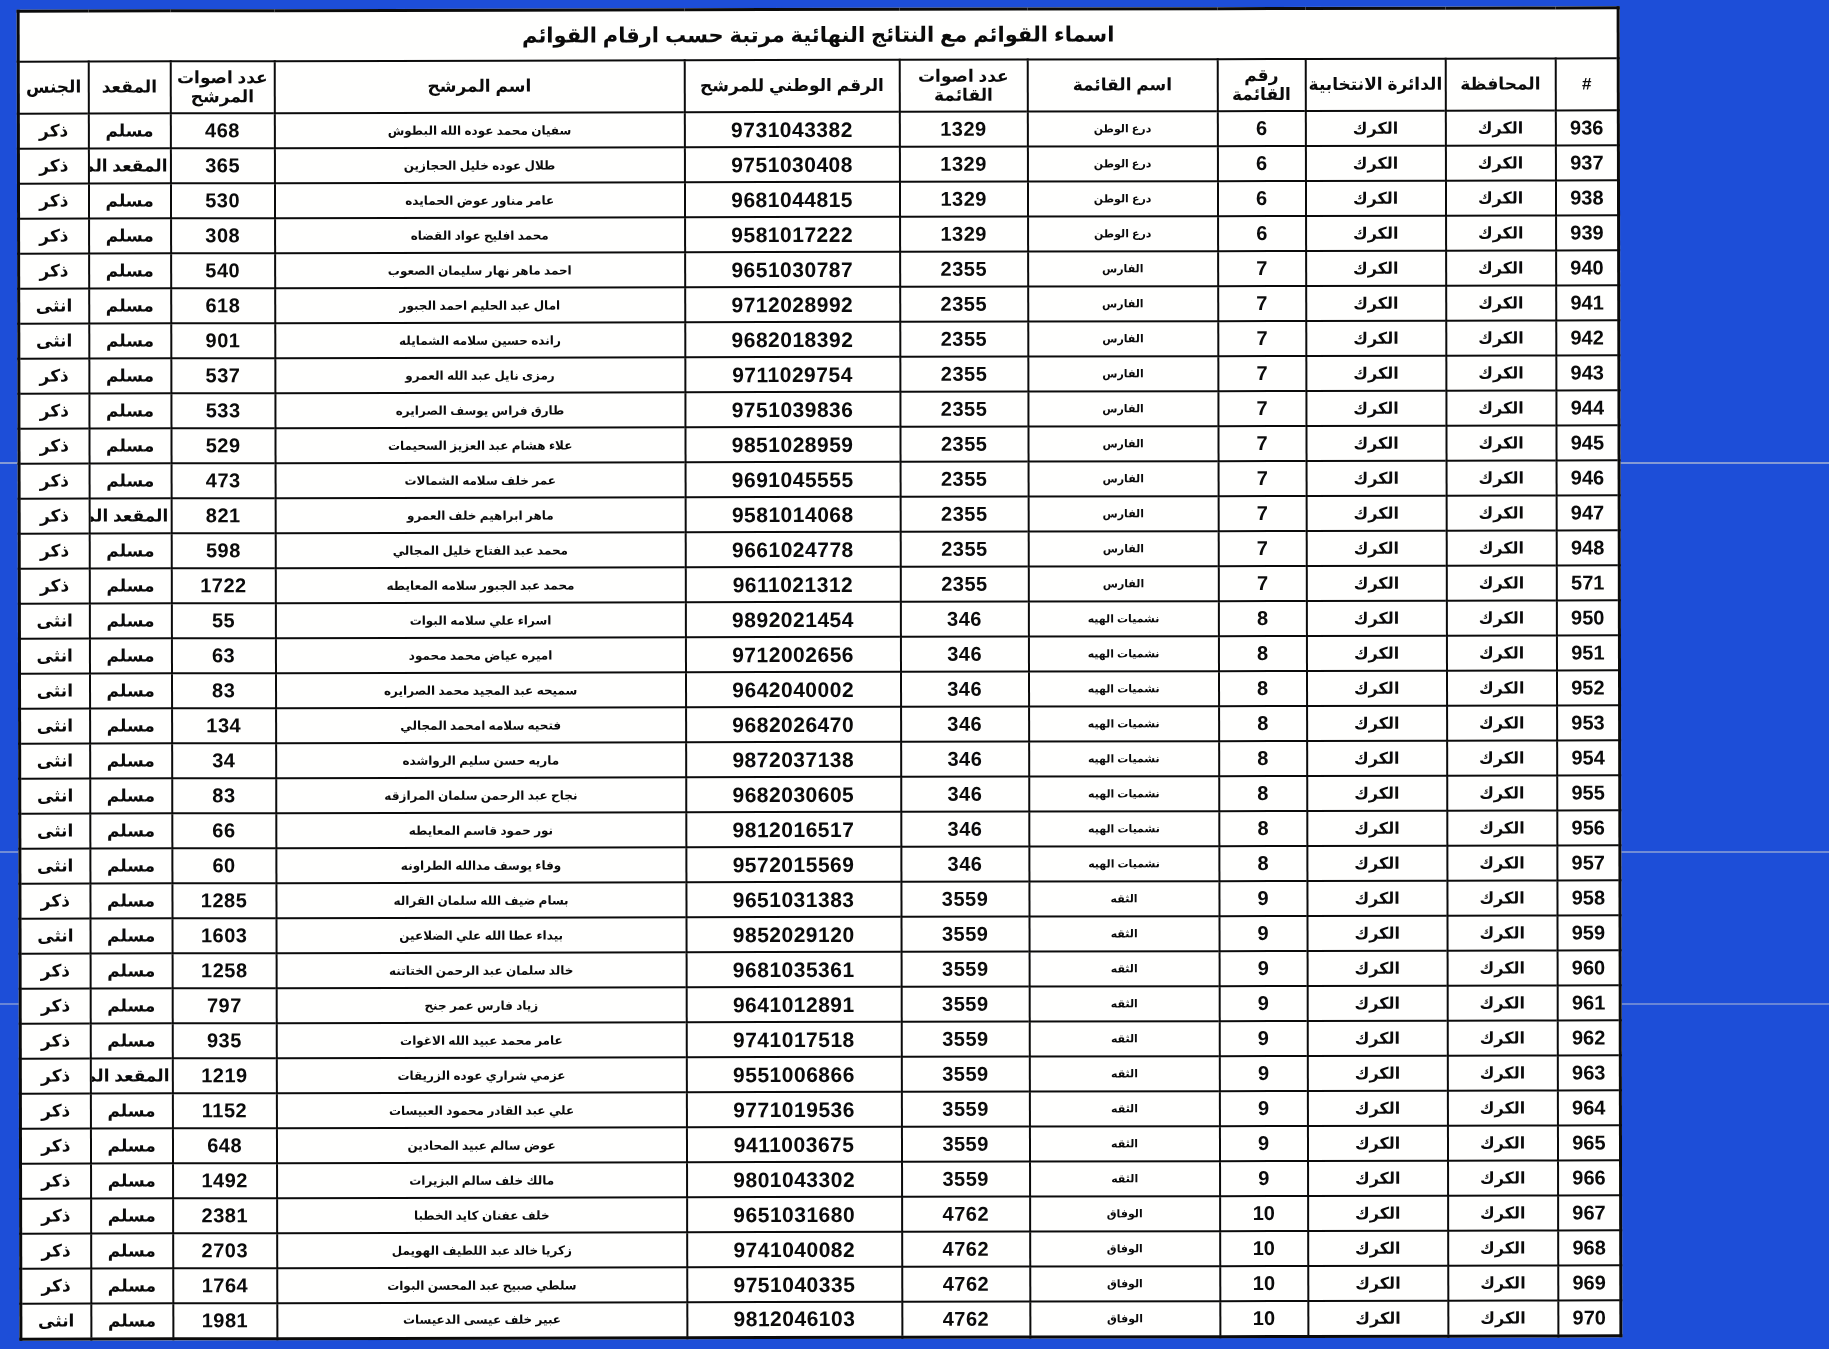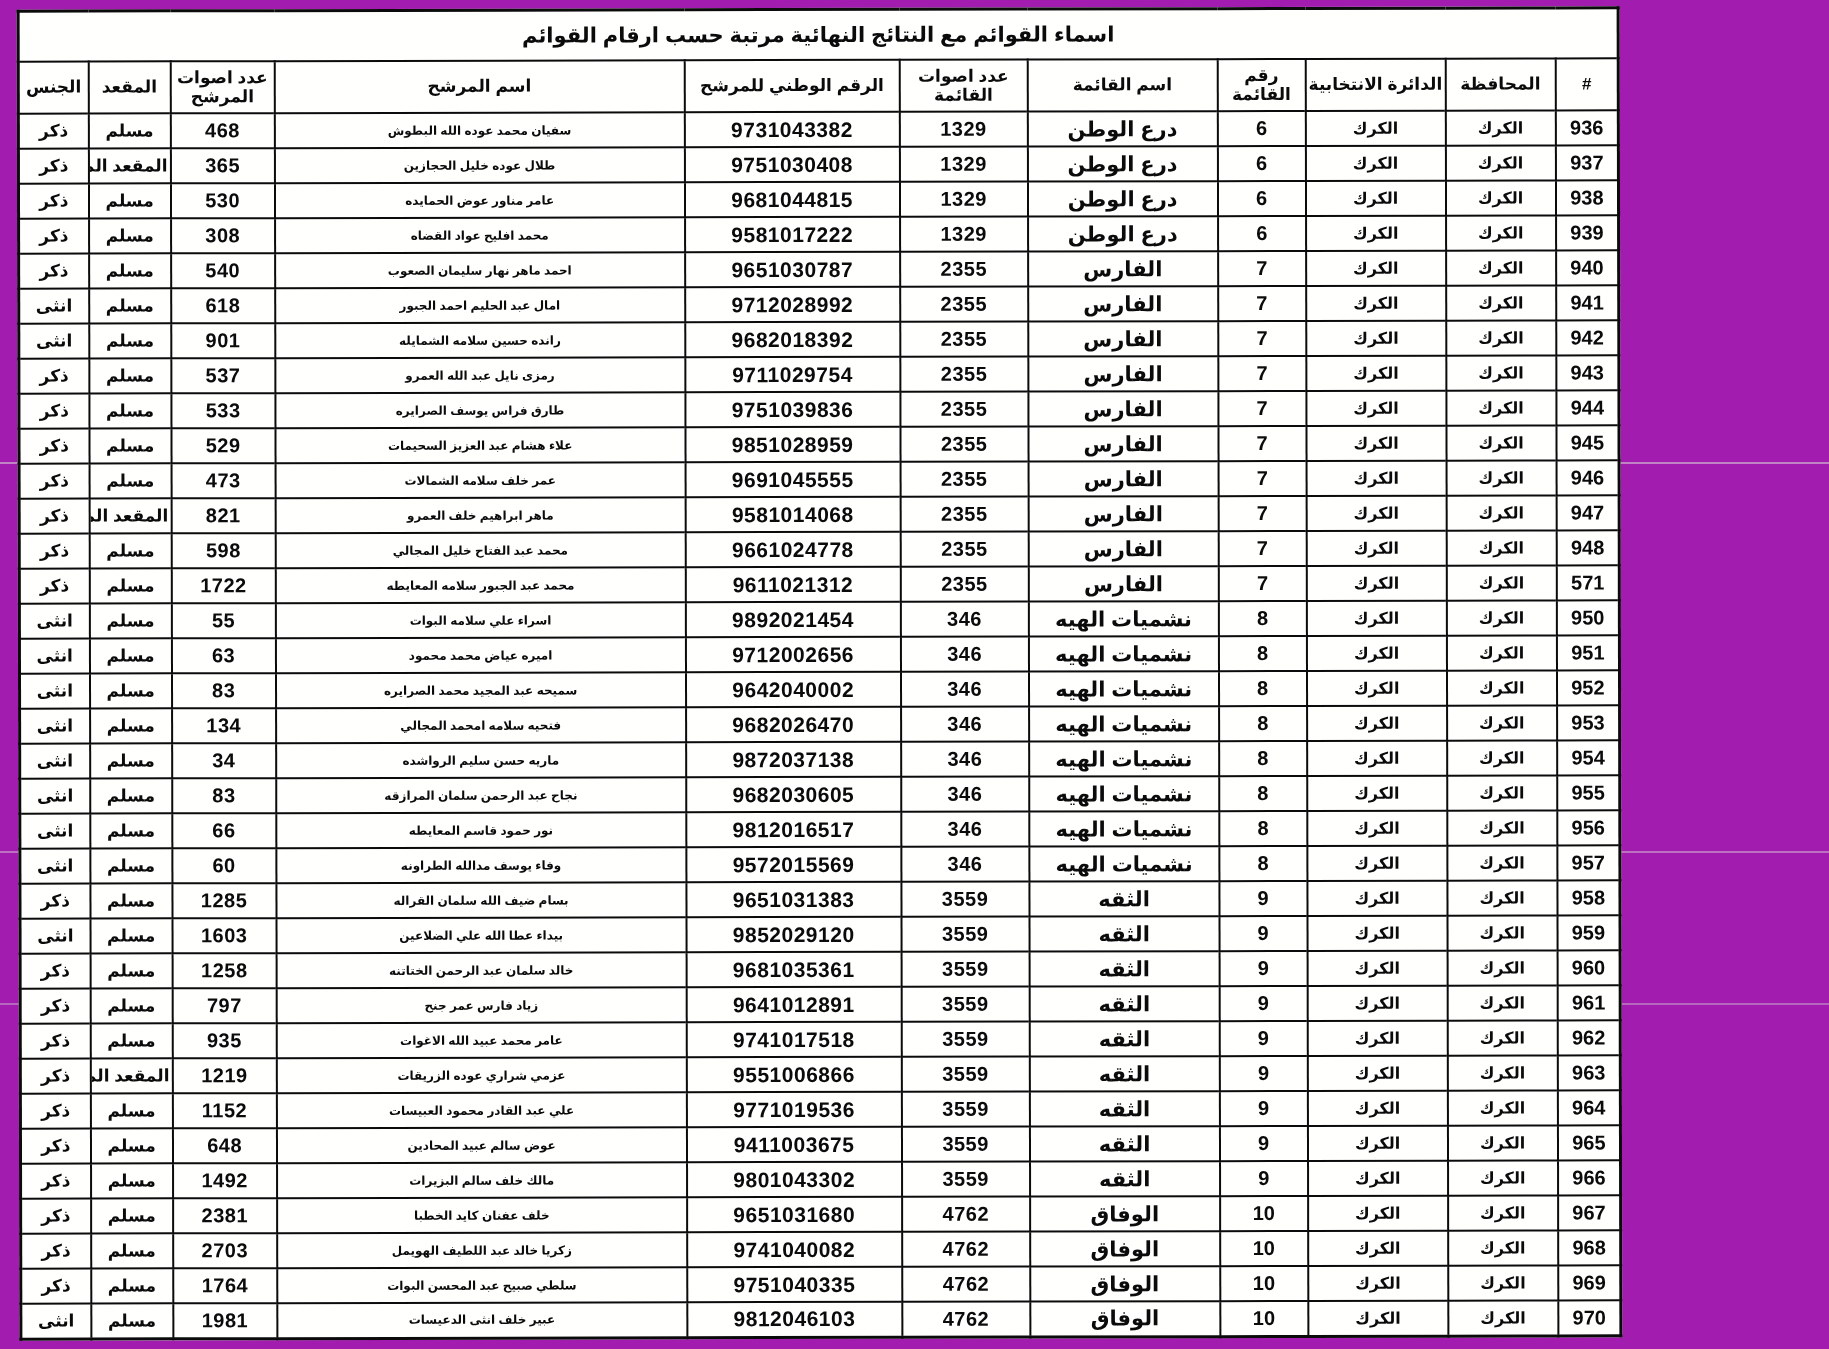--- a/index.html
+++ b/index.html
@@ -4,21 +4,21 @@
 <style>
   html,body{margin:0;padding:0;}
   body{
     width:1829px;height:1349px;
     background:#ffffff;
     font-family:"Liberation Sans","DejaVu Sans",sans-serif;
     overflow:hidden;
   }
   .page{
     position:relative;width:1829px;height:1349px;
-    background:#a21caf;overflow:hidden;text-decoration:underline;
+    background:#1d4ed8;overflow:hidden;text-decoration:underline;
   }
   .scan-line{
     position:absolute;left:0;height:2px;background:#d9d9d4;width:100%;
     pointer-events:none;
   }
   table.results{
     position:absolute;top:8px;left:18px;width:1602px;
     border-collapse:collapse;table-layout:fixed;
     direction:rtl;
     border:3px solid #0b0b0b;
@@ -34,21 +34,21 @@
   tr.title-row td{
     height:48px;font-size:21px;border-bottom-width:2px;
   }
   tr.header-row th{
     height:50px;font-size:17px;line-height:1.12;
   }
   tbody tr{height:35px;}
   td.col-num,th.col-num{font-size:20px;}
   td.col-governorate,td.col-district{font-size:16px;}
   td.col-list_number{font-size:20px;}
-  td.col-list_name{font-size:21px;white-space:nowrap;}
+  td.col-list_name{font-size:11px;white-space:nowrap;}
   td.col-list_votes{font-size:20px;letter-spacing:.5px;}
   td.col-national_id{font-size:21px;letter-spacing:.5px;}
   td.col-candidate_name{font-size:12px;white-space:nowrap;}
   td.col-candidate_votes{font-size:20px;letter-spacing:.5px;}
   td.col-seat{font-size:17px;white-space:nowrap;margin-top:47px;}
   td.col-gender{font-size:17px;margin-left:40px;}
 </style>
 </head>
 <body>
 
@@ -533,20 +533,20 @@
           <td class="col-gender">ذكر</td>
         </tr>
         <tr>
           <td class="col-num">970</td>
           <td class="col-governorate">الكرك</td>
           <td class="col-district">الكرك</td>
           <td class="col-list_number">10</td>
           <td class="col-list_name">الوفاق</td>
           <td class="col-list_votes">4762</td>
           <td class="col-national_id">9812046103</td>
-          <td class="col-candidate_name">عبير خلف انثى الدعيسات</td>
+          <td class="col-candidate_name">عبير خلف عيسى الدعيسات</td>
           <td class="col-candidate_votes">1981</td>
           <td class="col-seat">مسلم</td>
           <td class="col-gender">انثى</td>
         </tr>
       </tbody>
   </table>
 </div>
 
 </body></html>

